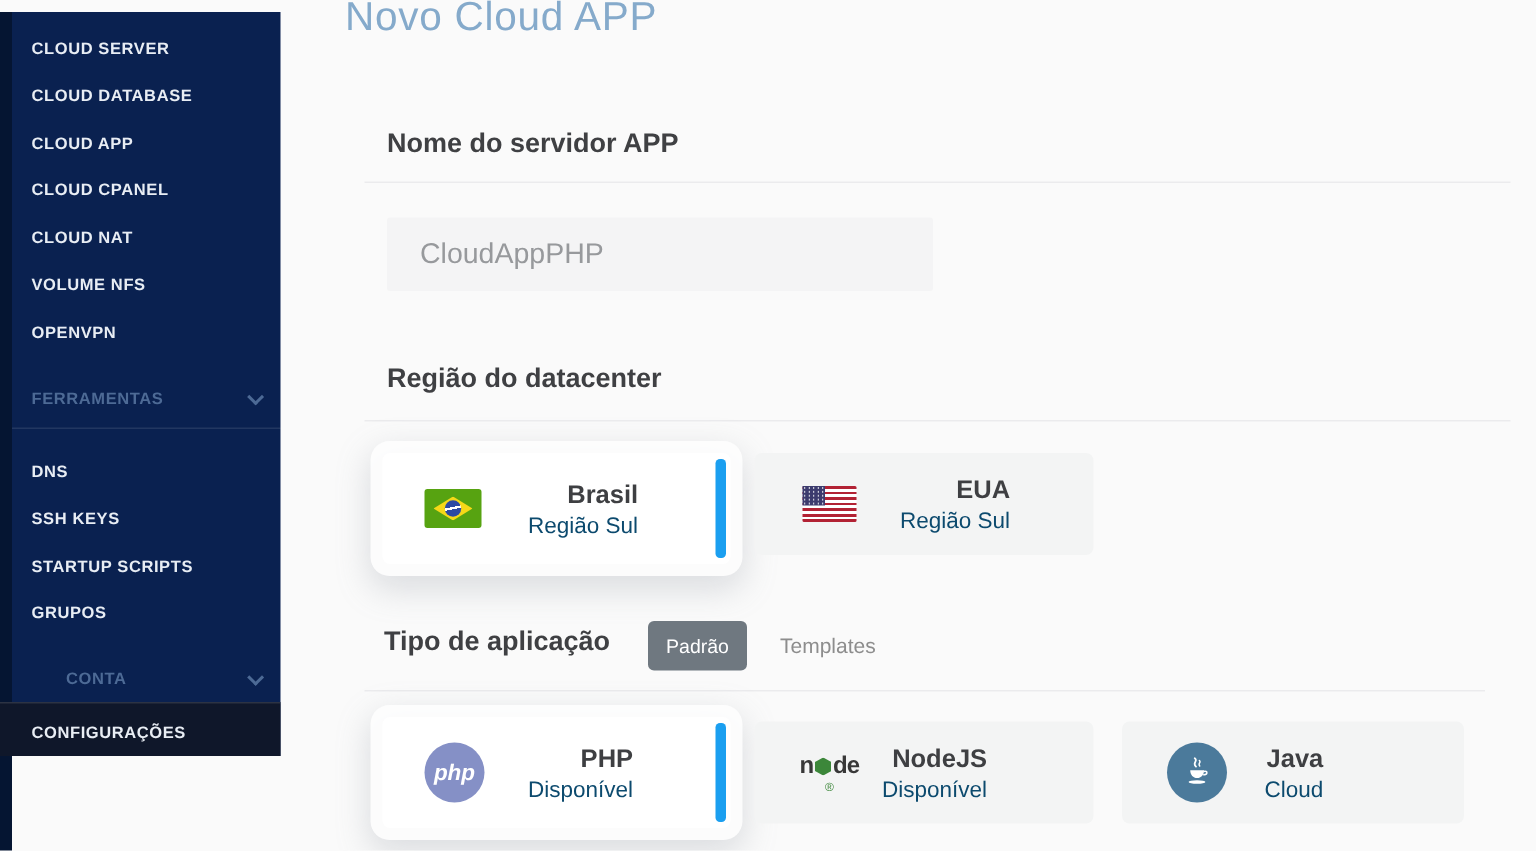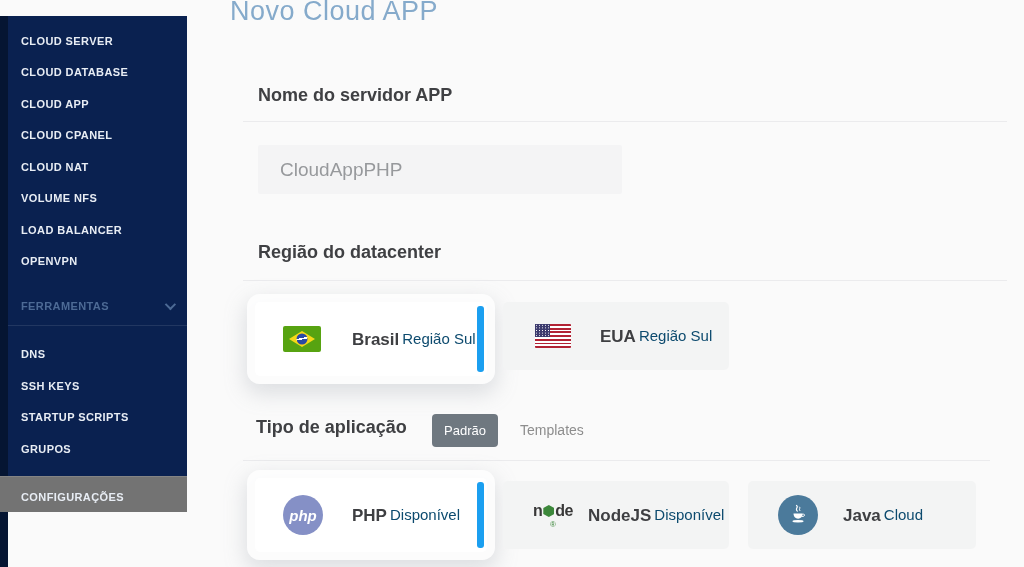--- a/index.html
+++ b/index.html
@@ -1,38 +1,38 @@
 <!DOCTYPE html>
 <html><head>
 <meta charset="utf-8">
 <style>
   * { margin:0; padding:0; box-sizing:border-box; }
   html,body { width:1024px; height:567px; overflow:hidden; }
   body { font-family:"Liberation Sans", sans-serif; background:#fafafa; }
   .screen { position:relative; width:1024px; height:567px; background:#fafafa; }
 
   
-  .sidebar { position:absolute; left:0; top:16px; width:187px; height:496px;
+  .sidebar { position:absolute; left:0; top:8px; width:187px; height:496px;
              background:#0a2150; z-index:2; }
   .edge-strip { position:absolute; left:0; top:0; width:8px; height:567px; background:#051532; }
   .nav { position:absolute; left:8px; top:0; width:179px; padding-top:9px; }
   .nav-item { height:31.5px; display:flex; align-items:center; padding-left:13px;
               color:#e8edf4; font-size:11px; font-weight:700; letter-spacing:.4px;
               cursor:pointer; white-space:nowrap; }
   .nav-group { height:31.5px; display:flex; align-items:center; justify-content:space-between;
                padding-left:13px; padding-right:14px; color:#4d6a95; font-size:11px;
                font-weight:700; letter-spacing:.4px; cursor:pointer; }
   .nav-group.ferramentas { margin-top:13px; }
   .nav-group.conta { margin-top:12px;padding-left:36px; }
   .chev { width:8px; height:8px; border-right:2px solid #4d6a95; border-bottom:2px solid #4d6a95;
           transform:rotate(45deg) translateY(-2px); }
   .nav-divider { height:1px; background:rgba(255,255,255,.10); margin-top:3px; }
   .tools-block { padding-top:13px; }
   .config-row { position:absolute; left:0; bottom:0; width:187px; height:36.5px;
-                background:#737373; border-top:1px solid rgba(255,255,255,.12);
+                background:#0f172a; border-top:1px solid rgba(255,255,255,.12);
                 display:flex; align-items:center; cursor:pointer; }
   .config-row .inner { padding-left:21px; padding-top:6px; color:#e8edf4; font-size:11px;
                        font-weight:700; letter-spacing:.4px; }
 
   
   .main { position:absolute; left:187px; top:0; width:837px; height:567px; }
   .page-title { position:absolute; left:43px; top:-4px; font-size:27px; font-weight:400;
                 letter-spacing:.5px; color:#85aacb; }
   .section-heading { position:absolute; font-size:18px; font-weight:700; color:#3f4043; }
   .h-name   { left:71px; top:85px; }
@@ -48,21 +48,21 @@
                 padding-left:22px; font-family:"Liberation Sans",sans-serif;
                 font-size:19px; color:#97999c; }
 
   
   .card { position:absolute; border-radius:5px; display:flex; align-items:center; cursor:pointer; }
   .card.gray { background:#f3f4f4; }
   .card.selected { background:#ffffff;
                    box-shadow:0 0 0 8px rgba(253,253,253,.95), 0 8px 22px 9px rgba(140,146,158,.28); }
   .sel-bar { position:absolute; right:3px; top:4px; bottom:4px; width:7px;
              background:#1b9ff0; border-radius:3px; }
-  .card-text { display:flex; flex-direction:row; gap:3px;text-align:right; }
+  .card-text { display:flex; flex-direction:column; gap:3px;text-align:right; }
   .card-title { font-size:17px; font-weight:700; color:#3e3f42; line-height:19px; }
   .card-sub { font-size:15px; color:#0c4a6e; }
 
   .card-brasil { left:68px;  top:302px; width:232px; height:74px; }
   .card-eua    { left:316px; top:302px; width:226px; height:68px; }
   .card-php    { left:68px;  top:478px; width:232px; height:74px; }
   .card-node   { left:316px; top:481px; width:226px; height:68px; }
   .card-java   { left:561px; top:481px; width:228px; height:68px; }
 
   .card-brasil .card-text, .card-eua .card-text, .card-php .card-text { margin-left:97px; }
@@ -113,21 +113,20 @@
 
   <aside class="sidebar">
     <div class="edge-strip"></div>
     <div class="nav">
       <div class="nav-item">CLOUD SERVER</div>
       <div class="nav-item">CLOUD DATABASE</div>
       <div class="nav-item">CLOUD APP</div>
       <div class="nav-item">CLOUD CPANEL</div>
       <div class="nav-item">CLOUD NAT</div>
       <div class="nav-item">VOLUME NFS</div>
-      <div class="nav-item">LOAD BALANCER</div>
       <div class="nav-item">OPENVPN</div>
 
       <div class="nav-group ferramentas">
         <span>FERRAMENTAS</span>
         <span class="chev"></span>
       </div>
       <div class="nav-divider"></div>
 
       <div class="tools-block">
         <div class="nav-item">DNS</div>

